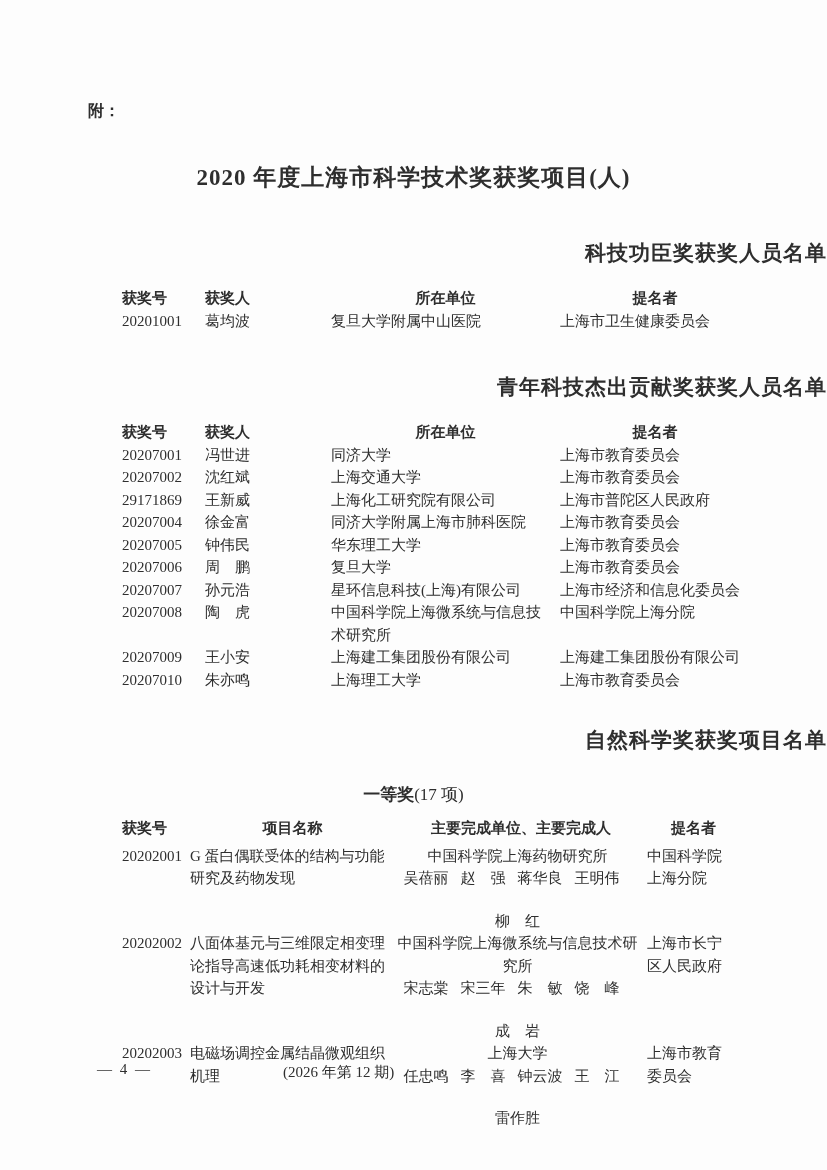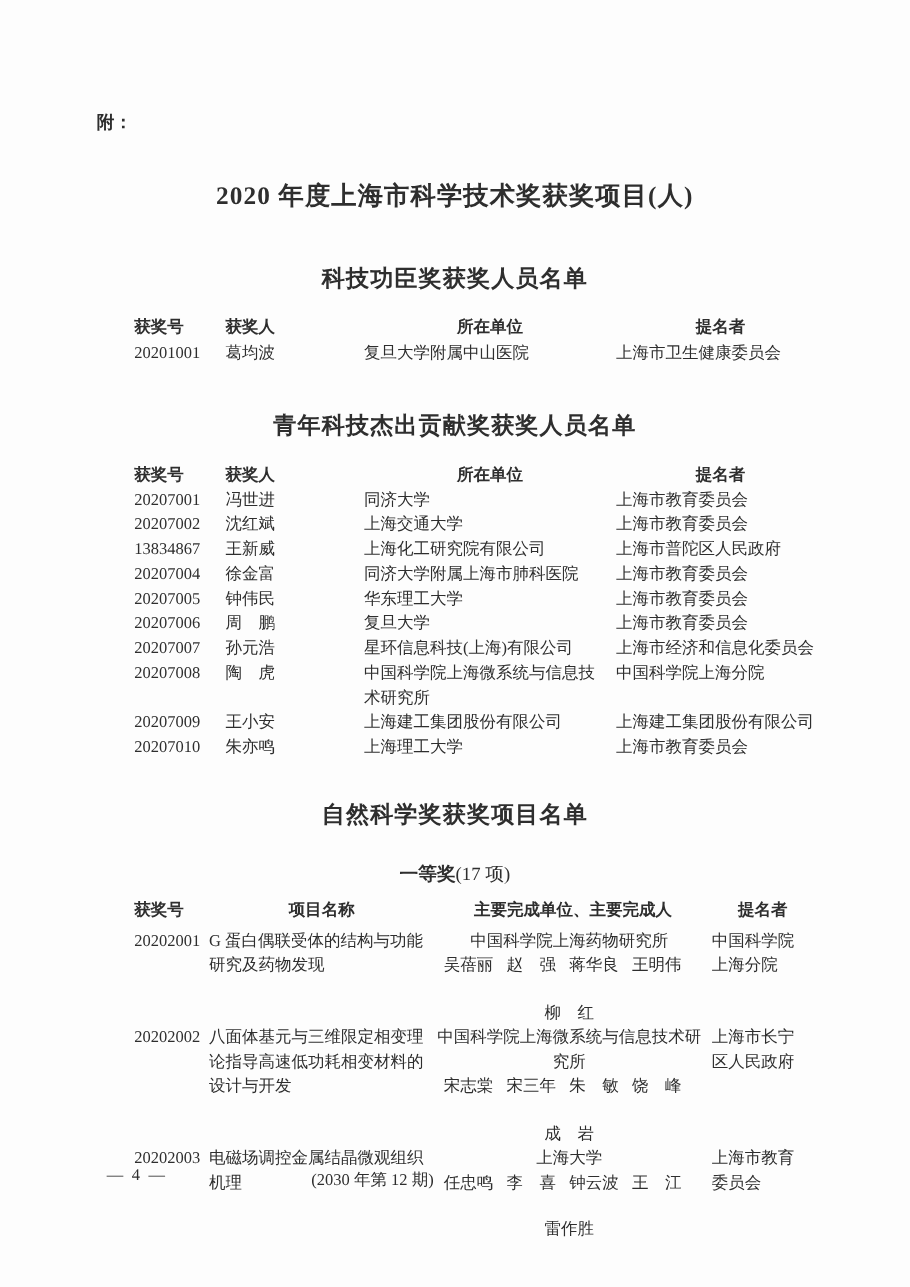--- a/index.html
+++ b/index.html
@@ -26,21 +26,21 @@
     left: 0; top: 162px;
     width: 827px;
     text-align: center;
     font-size: 23px;
     font-weight: bold;
     letter-spacing: 1px;
   }
   .section-heading {
     left: 0;
     width: 827px;
-    text-align: center;
+    text-align: right;
     font-size: 21px;
     font-weight: bold;
     letter-spacing: 1px;
   }
   #heading-merit  { top: 239px; }
   #heading-youth  { top: 373px; }
   #heading-nat    { top: 726px; }
   #subheading-first-prize {
     left: 0; top: 783px;
     width: 827px;
@@ -130,21 +130,21 @@
       <div class="td c2">同济大学</div>
       <div class="td c3">上海市教育委员会</div>
     </div>
     <div class="tr">
       <div class="td c0">20207002</div>
       <div class="td c1">沈红斌</div>
       <div class="td c2">上海交通大学</div>
       <div class="td c3">上海市教育委员会</div>
     </div>
     <div class="tr">
-      <div class="td c0">13834867</div>
+      <div class="td c0">29171869</div>
       <div class="td c1">王新威</div>
       <div class="td c2">上海化工研究院有限公司</div>
       <div class="td c3">上海市普陀区人民政府</div>
     </div>
     <div class="tr">
       <div class="td c0">20207004</div>
       <div class="td c1">徐金富</div>
       <div class="td c2">同济大学附属上海市肺科医院</div>
       <div class="td c3">上海市教育委员会</div>
     </div>
@@ -222,13 +222,13 @@
       <div class="td c1">电磁场调控金属结晶微观组织机理</div>
       <div class="td c2">
         <div class="org">上海大学</div>
         <div class="people"><div class="pname">任忠鸣</div><div class="pname">李　喜</div><div class="pname">钟云波</div><div class="pname">王　江</div><div class="pname">雷作胜</div></div>
       </div>
       <div class="td c3">上海市教育委员会</div>
     </div>
   </div>
 
 <div class="abs" id="footer-pageno">— 4 —</div>
-<div class="abs" id="footer-issue">(2030 年第 12 期)</div>
+<div class="abs" id="footer-issue">(2026 年第 12 期)</div>
 
 </body></html>

